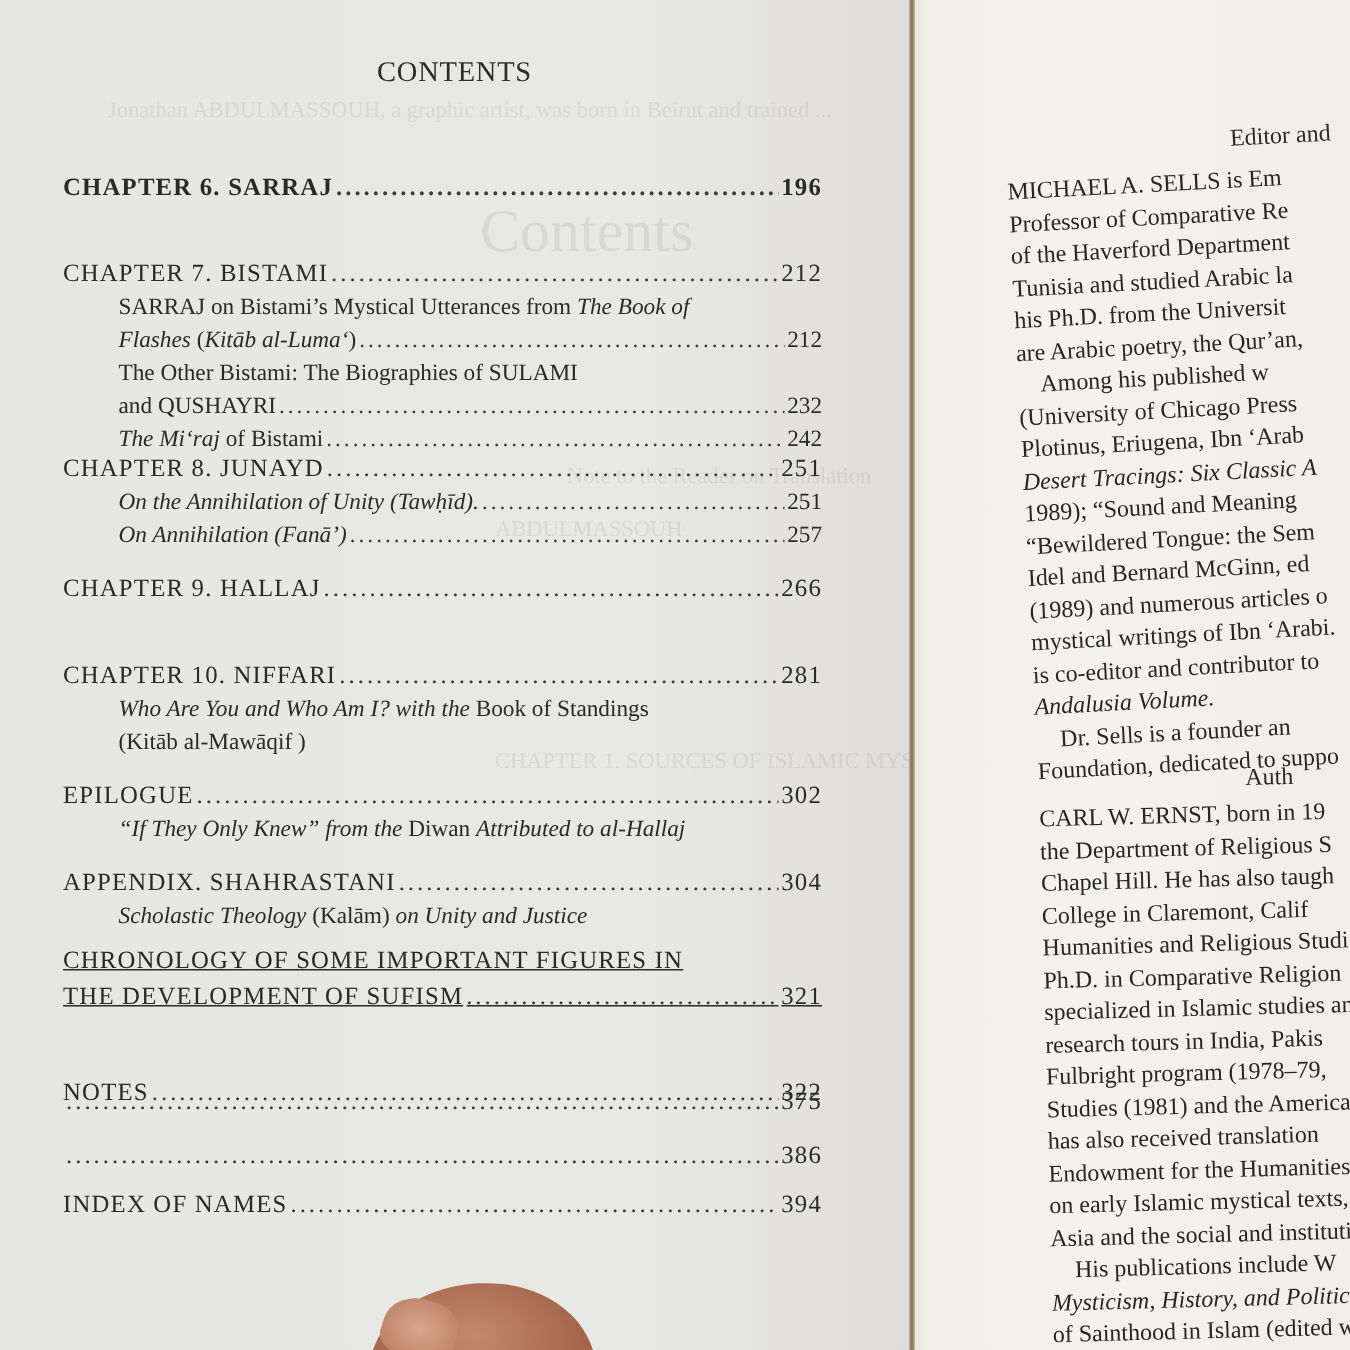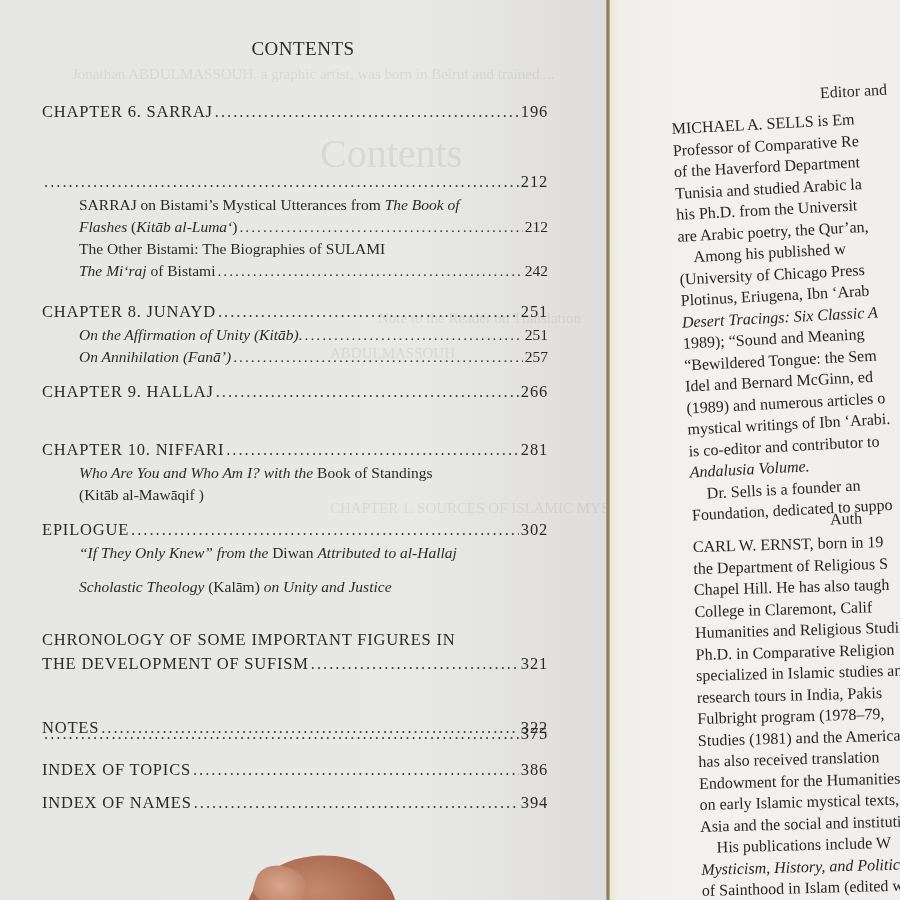--- a/index.html
+++ b/index.html
@@ -79,57 +79,63 @@
 <div class="page-left">
   <div class="ghost" style="left:72px;top:66px;">Jonathan ABDULMASSOUH, a graphic artist, was born in Beirut and trained ...</div>
   <div class="ghost" style="left:320px;top:130px;font-size:40px;">Contents</div>
   <div class="ghost" style="left:330px;top:310px;margin-left:48px;">Note to the Reader on Translation</div>
   <div class="ghost" style="left:330px;top:345px;">ABDULMASSOUH</div>
   <div class="ghost" style="left:330px;top:500px;">CHAPTER 1. SOURCES OF ISLAMIC MYSTICISM</div>
 
   <div class="contents-title">CONTENTS</div>
 
   <div class="toc" id="toc">
-      <div class="entry" style="top: 0px;">
+      <div class="entry" style="top: 13px; font-weight: bold;">
         <div class="line head">
           <span class="txt">CHAPTER 6. SARRAJ</span>
           <span class="dots"></span>
           <span class="pg">196</span>
         </div>
       </div>
       <div class="entry" style="top: 70px;">
         <div class="line head">
+          <span class="txt">CHAPTER 7. BISTAMI</span>
           <span class="dots"></span>
           <span class="pg">212</span>
         </div>
         <div class="line sub">
           <span class="txt"><span>SARRAJ on Bistami’s Mystical Utterances from </span><span class="it">The Book of</span></span>
         </div>
         <div class="line sub">
           <span class="txt"><span class="it">Flashes</span><span> (</span><span class="it">Kitāb al-Luma‘</span><span>)</span></span>
           <span class="dots"></span>
           <span class="pg">212</span>
         </div>
         <div class="line sub">
           <span class="txt"><span>The Other Bistami: The Biographies of SULAMI</span></span>
         </div>
         <div class="line sub">
+          <span class="txt"><span>and QUSHAYRI</span></span>
+          <span class="dots"></span>
+          <span class="pg">232</span>
+        </div>
+        <div class="line sub">
           <span class="txt"><span class="it">The Mi‘raj</span><span> of Bistami</span></span>
           <span class="dots"></span>
           <span class="pg">242</span>
         </div>
       </div>
       <div class="entry" style="top: 200px;">
         <div class="line head">
           <span class="txt">CHAPTER 8. JUNAYD</span>
           <span class="dots"></span>
           <span class="pg">251</span>
         </div>
         <div class="line sub">
-          <span class="txt"><span class="it">On the Affirmation of Unity (Kitāb).</span></span>
+          <span class="txt"><span class="it">On the Annihilation of Unity (Tawḥīd).</span></span>
           <span class="dots"></span>
           <span class="pg">251</span>
         </div>
         <div class="line sub">
           <span class="txt"><span class="it">On Annihilation (Fanā’)</span></span>
           <span class="dots"></span>
           <span class="pg">257</span>
         </div>
       </div>
       <div class="entry" style="top: 280px;">
@@ -156,25 +162,30 @@
         <div class="line head">
           <span class="txt">EPILOGUE</span>
           <span class="dots"></span>
           <span class="pg">302</span>
         </div>
         <div class="line sub">
           <span class="txt"><span class="it">“If They Only Knew” from the </span><span>Diwan </span><span class="it">Attributed to al-Hallaj</span></span>
         </div>
       </div>
       <div class="entry" style="top: 476px;">
+        <div class="line head">
+          <span class="txt">APPENDIX. SHAHRASTANI</span>
+          <span class="dots"></span>
+          <span class="pg">304</span>
+        </div>
         <div class="line sub">
           <span class="txt"><span class="it">Scholastic Theology</span><span> (Kalām) </span><span class="it">on Unity and Justice</span></span>
         </div>
       </div>
-      <div class="entry" style="top: 528px;">
+      <div class="entry" style="top: 528px; text-decoration: underline;">
         <div class="line head">
           <span class="txt">CHRONOLOGY OF SOME IMPORTANT FIGURES IN</span>
         </div>
         <div class="line head">
           <span class="txt">THE DEVELOPMENT OF SUFISM</span>
           <span class="dots"></span>
           <span class="pg">321</span>
         </div>
       </div>
       <div class="entry" style="top: 616px;">
@@ -185,21 +196,20 @@
         </div>
       </div>
       <div class="entry" style="top: 622px;">
         <div class="line head">
           <span class="dots"></span>
           <span class="pg">375</span>
         </div>
       </div>
       <div class="entry" style="top: 658px;">
         <div class="line head">
-          <span class="txt">INDEX OF TOPICS</span>
           <span class="dots"></span>
           <span class="pg">386</span>
         </div>
       </div>
       <div class="entry" style="top: 691px;">
         <div class="line head">
           <span class="txt">INDEX OF NAMES</span>
           <span class="dots"></span>
           <span class="pg">394</span>
         </div>

